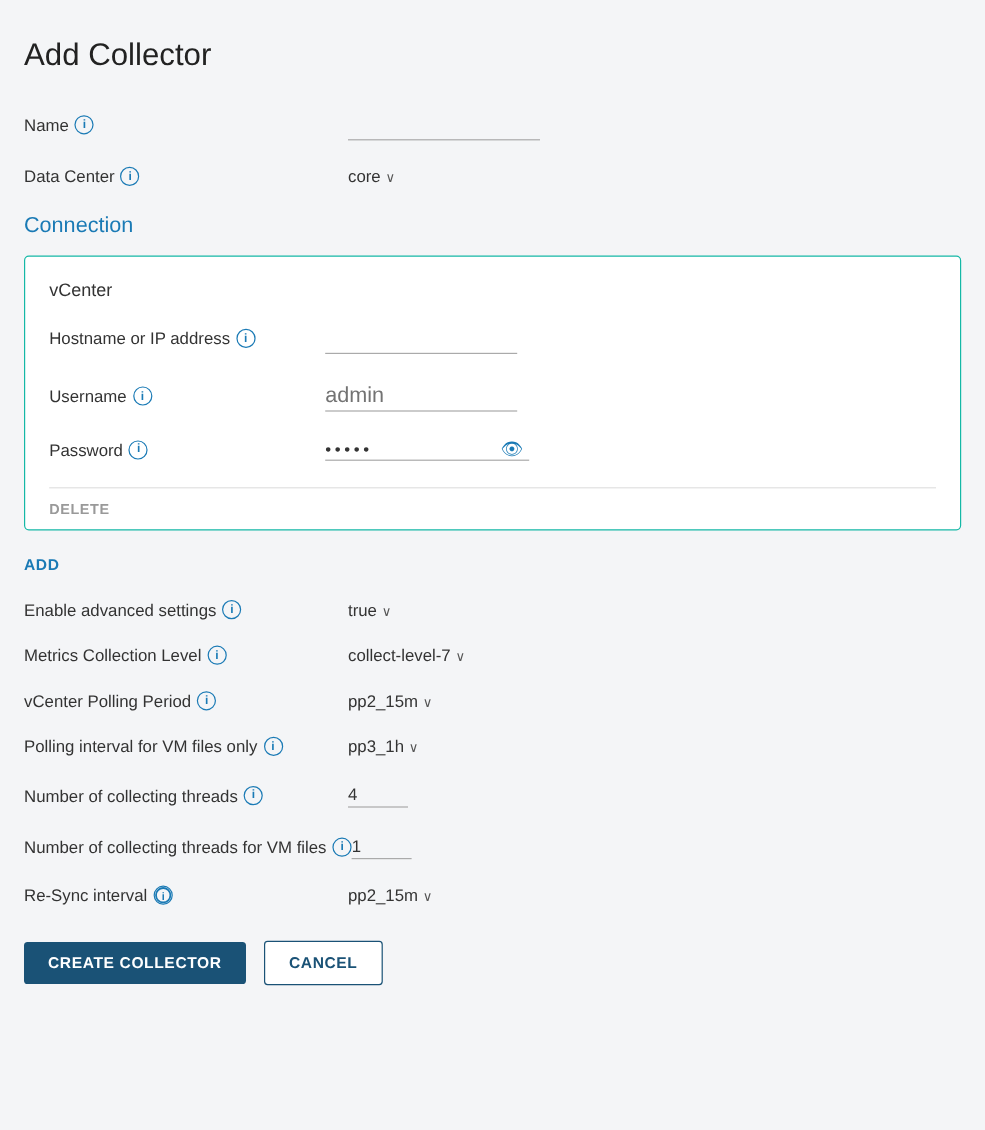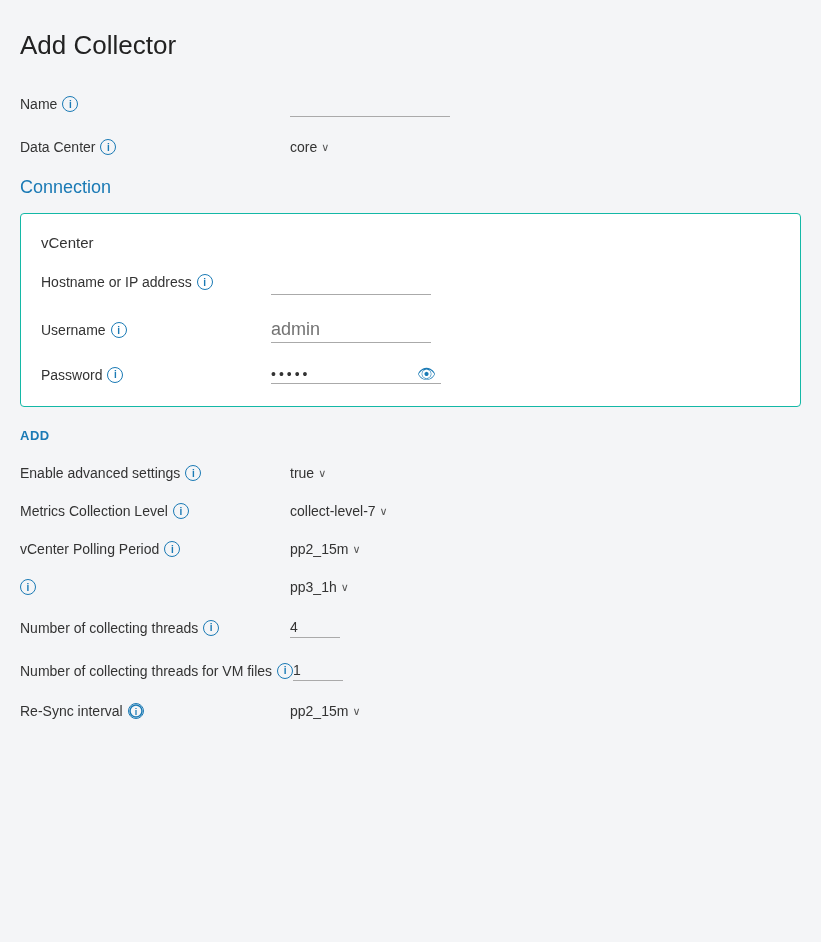--- a/index.html
+++ b/index.html
@@ -53,21 +53,21 @@
       border-bottom: 1px solid #aaa;
       background: transparent;
       font-size: 18px;
       color: #737373;
       padding: 2px 0;
       width: 160px;
       outline: none;
     }
     .select-wrapper {
       display: inline-flex;
-      align-items: center;
+      align-items: flex-end;
       gap: 4px;
       cursor: pointer;
       color: #333;
       font-size: 14px;
     }
     .select-wrapper .chevron {
       font-size: 11px;
       color: #555;
     }
     .section-title {
@@ -235,20 +235,23 @@
       <label class="conn-label">
         <span>Password</span>
         <span class="info-icon">i</span>
       </label>
       <div class="password-wrapper">
         <input type="password" value="•••••" style="">
         <span class="eye-icon">👁</span>
       </div>
     </div>
 
+    <div class="delete-row">
+      <span>DELETE</span>
+    </div>
   </div>
 
   
   <div class="add-link">ADD</div>
 
   
   <div class="form-row">
     <label class="form-label">
       <span>Enable advanced settings</span>
       <span class="info-icon">i</span>
@@ -279,20 +282,21 @@
     </label>
     <div class="select-wrapper">
       <span>pp2_15m</span>
       <span class="chevron">∨</span>
     </div>
   </div>
 
   
   <div class="form-row">
     <label class="form-label">
+      <span>Polling interval for VM files only</span>
       <span class="info-icon">i</span>
     </label>
     <div class="select-wrapper">
       <span>pp3_1h</span>
       <span class="chevron">∨</span>
     </div>
   </div>
 
   
   <div class="form-row">
@@ -323,13 +327,17 @@
         </svg>
       </span>
     </label>
     <div class="select-wrapper">
       <span>pp2_15m</span>
       <span class="chevron">∨</span>
     </div>
   </div>
 
   
+  <div class="bottom-actions">
+    <button class="btn-create">CREATE COLLECTOR</button>
+    <button class="btn-cancel">CANCEL</button>
+  </div>
 </div>
 
 </body></html>

